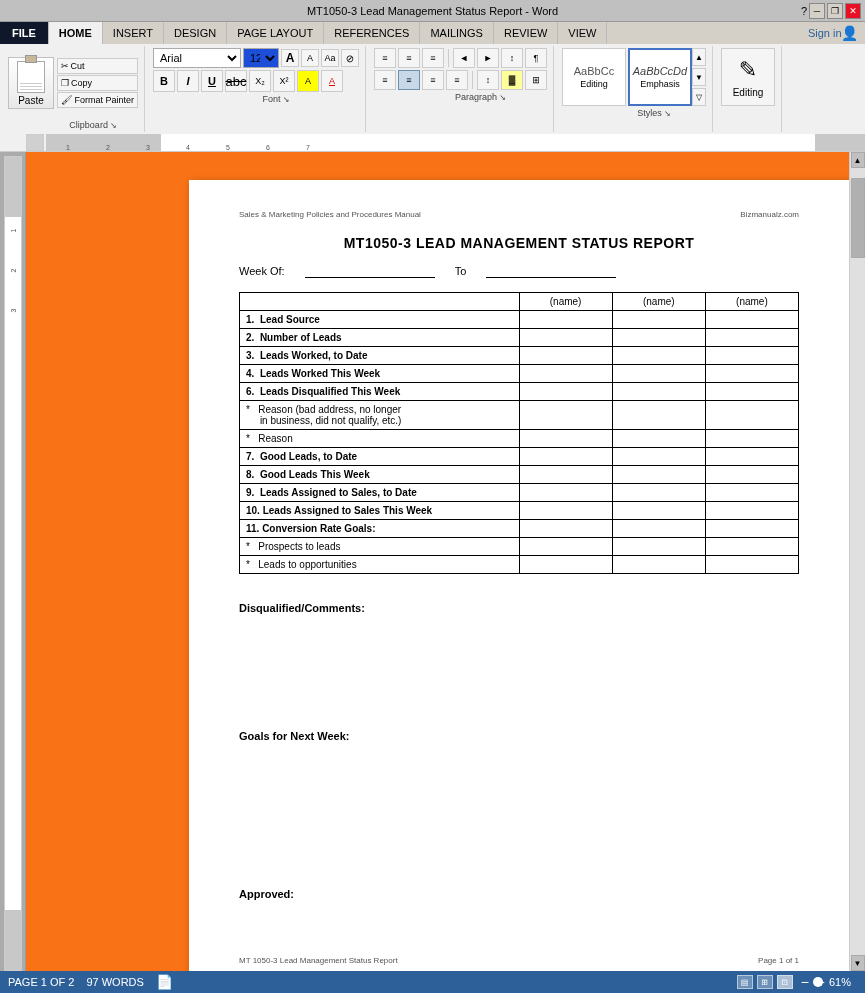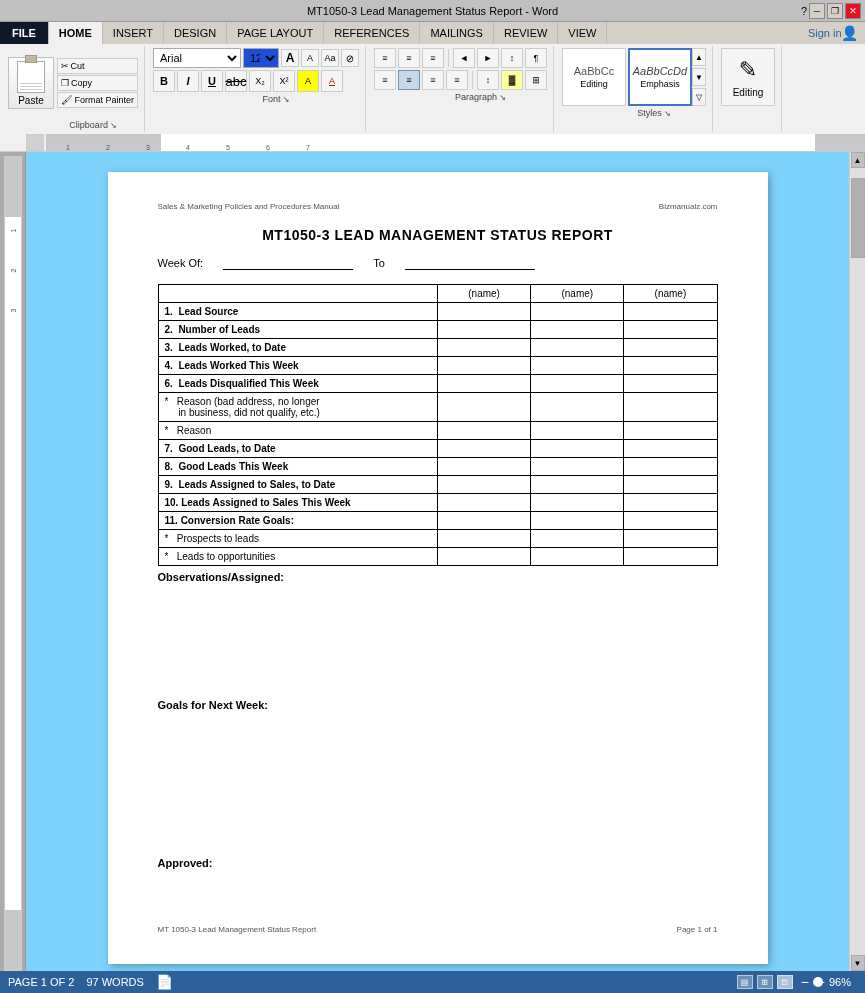--- a/index.html
+++ b/index.html
@@ -305,25 +305,25 @@
       font-size: 8px;
       color: #555;
       position: relative;
       overflow: hidden;
     }
 
     
     #doc-area {
       flex: 1;
       overflow: auto;
-      background: #7dd3fc;
+      background: #f97316;
       display: flex;
       flex-direction: column;
-      align-items: center;
-      padding: 20px 0;
+      align-items: flex-end;
+      padding: 28px 0;
     }
 
     
     .page {
       width: 660px;
       background: white;
       padding: 30px 50px;
       margin-bottom: 10px;
       box-shadow: 2px 2px 8px rgba(0,0,0,0.3);
       position: relative;
@@ -360,21 +360,21 @@
       display: inline-block;
       border-bottom: 1px solid #000;
       width: 130px;
     }
 
     
     .report-table {
       width: 100%;
       border-collapse: collapse;
       font-size: 10px;
-      margin-bottom: 5px;
+      margin-bottom: 28px;
     }
     .report-table td, .report-table th {
       border: 1px solid #000;
       padding: 3px 6px;
       vertical-align: top;
     }
     .report-table .col-label {
       width: 50%;
     }
     .report-table .col-name {
@@ -782,21 +782,21 @@
         <tr>
           <td class="col-label sub-bullet">* &nbsp;&nbsp;Leads to opportunities</td>
           <td></td>
           <td></td>
           <td></td>
         </tr>
       </tbody>
         </table>
 
       <div class="observations-section">
-        <div class="section-label">Observations/Assigned:</div>
+        <div class="section-label">Disqualified/Comments:</div>
         <div style="height: 50px;"></div>
       </div>
 
       <div class="goals-section">
         <div class="section-label">Goals for Next Week:</div>
         <div style="height: 80px;"></div>
       </div>
 
       <div class="approved-section">
         <div class="section-label">Approved:</div>
@@ -828,16 +828,16 @@
       <div class="view-icon">▤</div>
       <div class="view-icon">⊞</div>
       <div class="view-icon active">⊡</div>
     </div>
     <div style="display:flex;align-items:center;gap:4px;">
       <span style="cursor:pointer;font-size:14px;">−</span>
       <div class="zoom-track">
         <div class="zoom-thumb"></div>
       </div>
       <span style="cursor:pointer;font-size:14px;">+</span>
-      <span style="min-width:28px;">96%</span>
+      <span style="min-width:28px;">61%</span>
     </div>
   </div>
 </div>
 
 </body></html>

